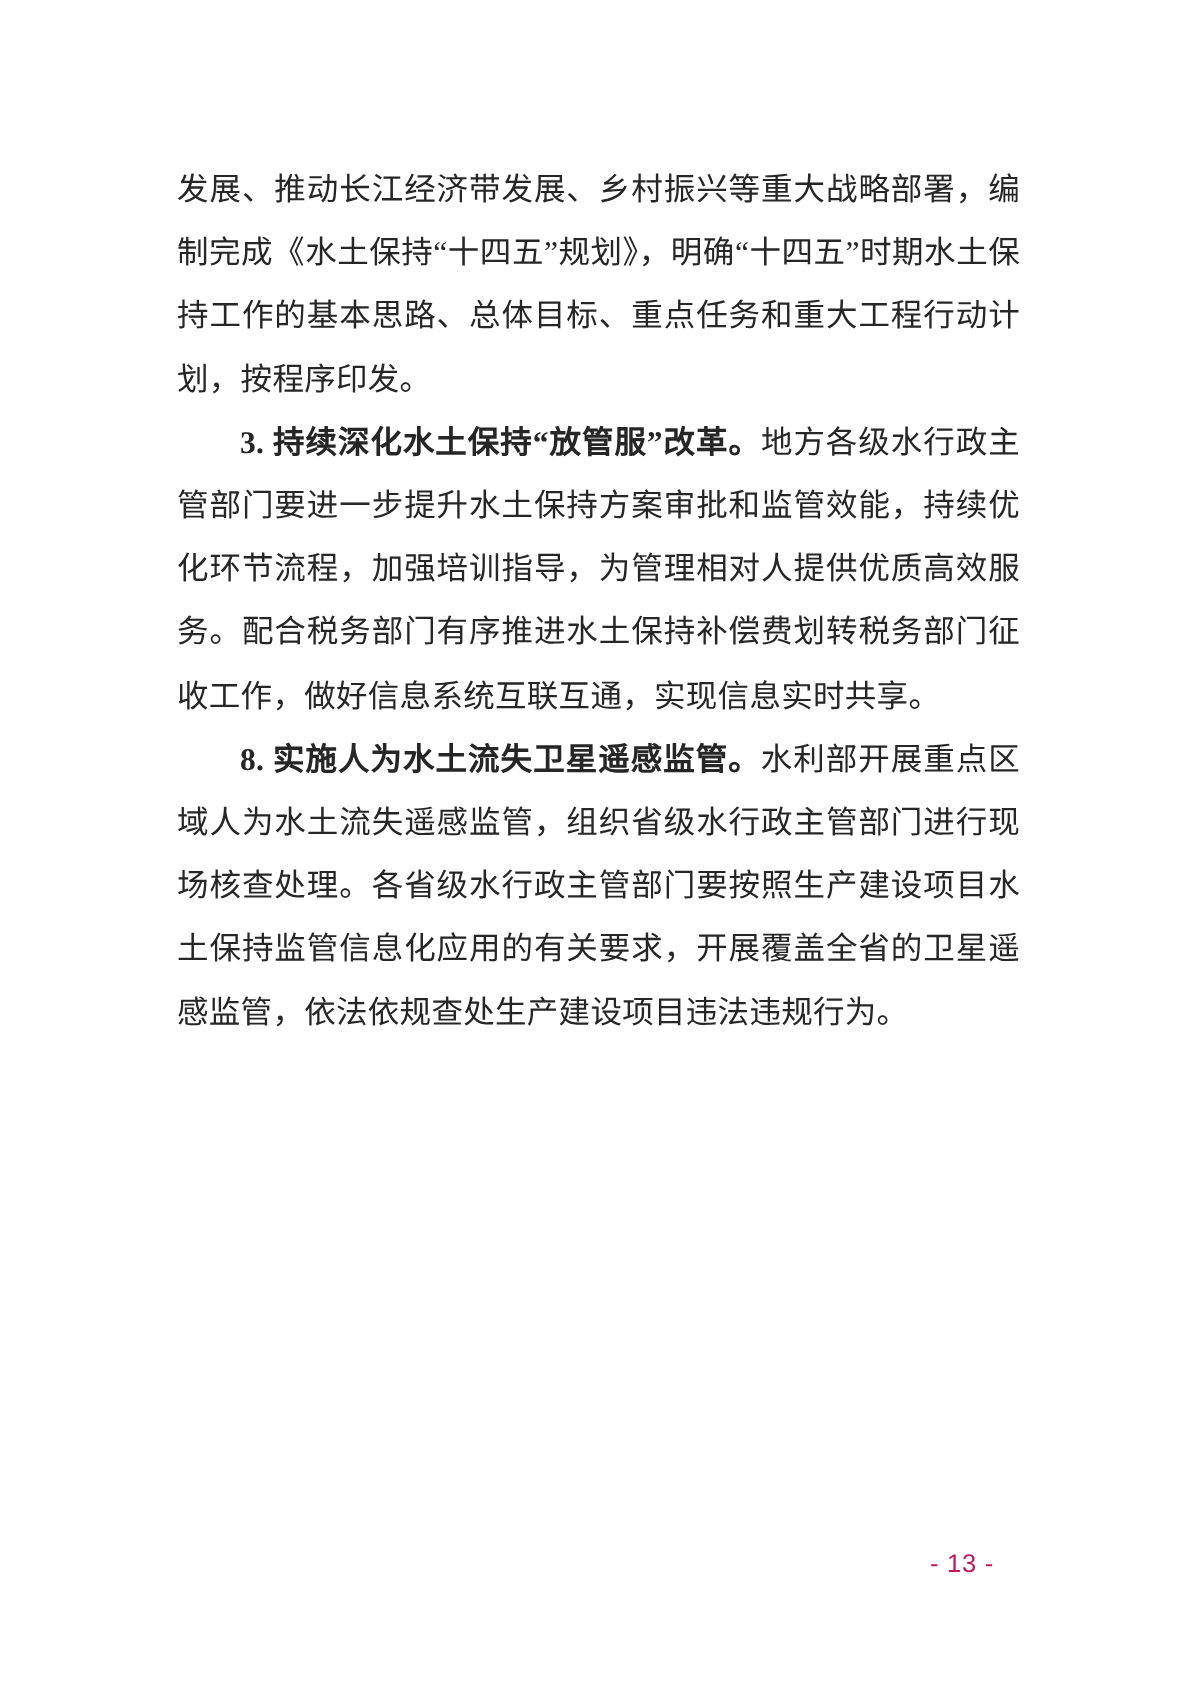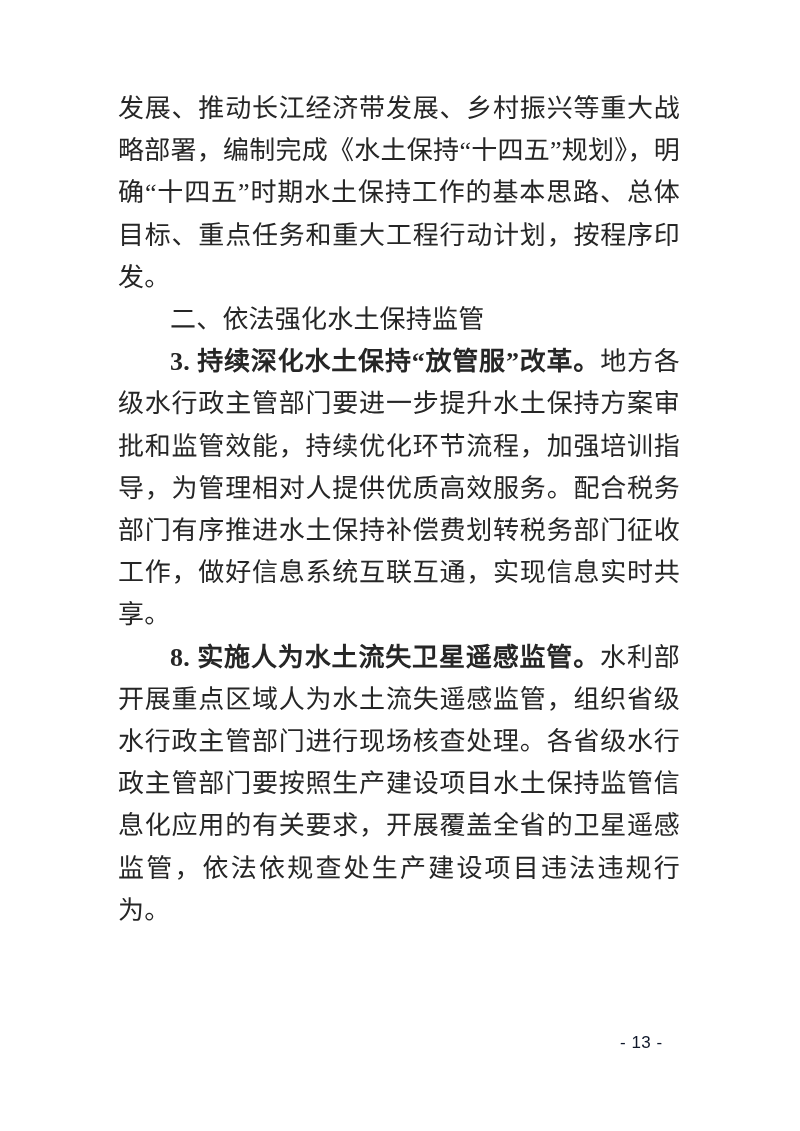--- a/index.html
+++ b/index.html
@@ -12,23 +12,23 @@
     width: 800px;
     height: 1131px;
     background: #ffffff;
     overflow: hidden;
     font-family: "Liberation Serif", "DejaVu Serif", serif;
     color: #262626;
   }
   .text-block {
     position: absolute;
     left: 118px;
-    top: 88px;
+    top: 105px;
     width: 562px;
-    font-size: 26px;
+    font-size: 21px;
     line-height: 42.2px;
     text-align: justify;
     text-justify: inter-character;
     letter-spacing: 0.2px;
   }
   .para {
     margin: 0;
     padding: 0;
     text-indent: 2em;
   }
@@ -41,34 +41,33 @@
   .section-heading-text {
     font-weight: 400;
   }
   .page-number {
     position: absolute;
     left: 620px;
     top: 1031px;
     font-family: "Liberation Sans", "DejaVu Sans", sans-serif;
     font-size: 17px;
     line-height: 24px;
-    color: #0f172a;
+    color: #be185d;
     letter-spacing: 0.5px;
   }
 </style>
 </head>
 <body>
 
 <div class="page">
   <div class="text-block">
 
     <p class="para continued"><span>发展、推动长江经济带发展、乡村振兴等重大战略部署，编制完成《水土保持“十四五”规划》，明确“十四五”时期水土保持工作的基本思路、总体目标、重点任务和重大工程行动计划，按程序印发。</span></p>
 
 
-    <p class="para"><span class="section-heading-text">二、依法强化水土保持监管</span></p>
 
     <p class="para"><span class="lead">3. 持续深化水土保持“放管服”改革。</span><span>地方各级水行政主管部门要进一步提升水土保持方案审批和监管效能，持续优化环节流程，加强培训指导，为管理相对人提供优质高效服务。配合税务部门有序推进水土保持补偿费划转税务部门征收工作，做好信息系统互联互通，实现信息实时共享。</span></p>
 
     <p class="para"><span class="lead">8. 实施人为水土流失卫星遥感监管。</span><span>水利部开展重点区域人为水土流失遥感监管，组织省级水行政主管部门进行现场核查处理。各省级水行政主管部门要按照生产建设项目水土保持监管信息化应用的有关要求，开展覆盖全省的卫星遥感监管，依法依规查处生产建设项目违法违规行为。</span></p>
 
   </div>
 
   <div class="page-number">- 13 -</div>
 </div>
 

